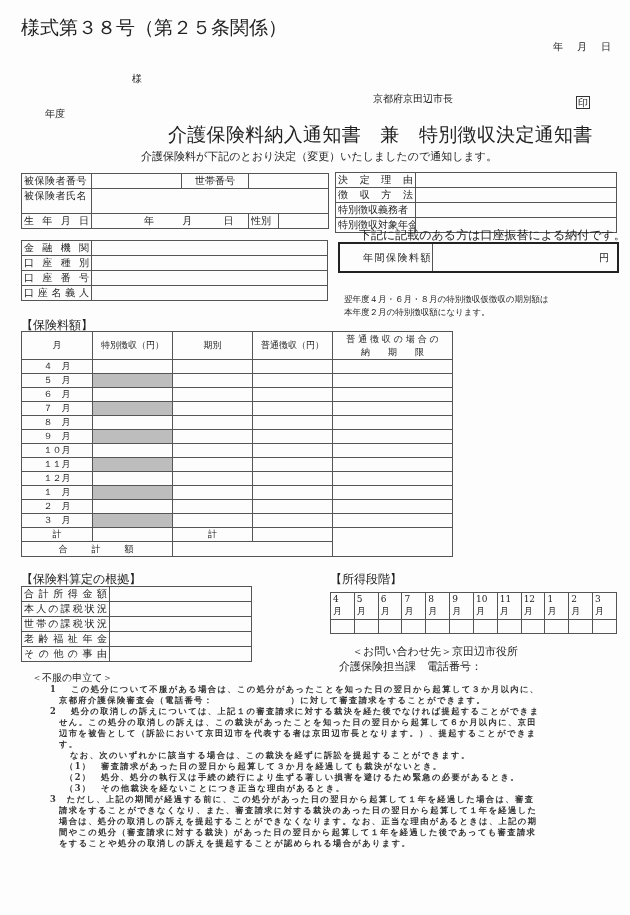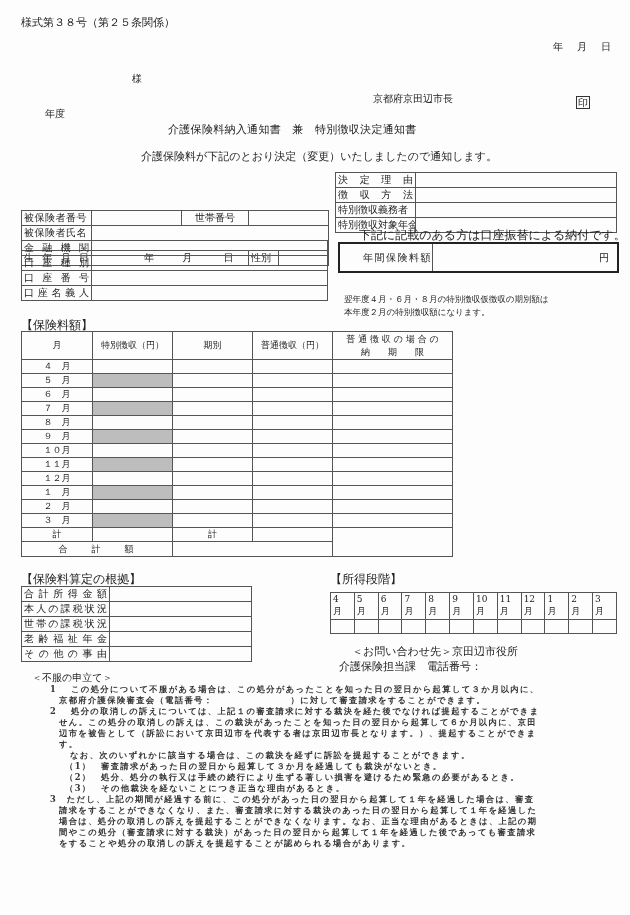--- a/index.html
+++ b/index.html
@@ -3,21 +3,21 @@
 <meta charset="utf-8">
 <style>
   html,body{margin:0;padding:0;background:#fdfdfd;}
   body{width:630px;height:915px;position:relative;overflow:hidden;
        font-family:"DejaVu Serif","Liberation Serif",serif;color:#222;}
   .abs{position:absolute;}
   .t9{font-size:9px;}
   .t10{font-size:10px;}
   .t11{font-size:11px;}
   .t12{font-size:12px;}
-  .t13{font-size:11px;}
+  .t13{font-size:19px;}
   table{border-collapse:collapse;position:absolute;table-layout:fixed;}
   td,th{border:1px solid #555;padding:0 2px;font-weight:normal;white-space:nowrap;overflow:hidden;}
   .lbl{letter-spacing:0.5px;}
   .spread{text-align:justify;text-align-last:justify;}
   .center{text-align:center;}
   .shade{background:#bdbdbd;}
   .seal{border:1px solid #333;padding:0 1px;font-size:10px;line-height:13px;}
   .notes{font-size:8.3px;line-height:11px;letter-spacing:1.35px;color:#333;}
   .notes div{white-space:nowrap;font-weight:bold;}
 </style>
@@ -26,21 +26,21 @@
 
 <div class="abs t13" style="left:21px;top:15px;">様式第３８号（第２５条関係）</div>
 <div class="abs t10" style="left:553px;top:40px;letter-spacing:2px;">年　月　日</div>
 <div class="abs t10" style="left:132px;top:72px;">様</div>
 <div class="abs t10" style="left:45px;top:107px;">年度</div>
 <div class="abs t10" style="left:373px;top:92px;">京都府京田辺市長</div>
 <div class="abs" style="left:576px;top:91px;"><span class="seal">印</span></div>
 <div class="abs t13" style="left:168px;top:122px;letter-spacing:0.3px;">介護保険料納入通知書　兼　特別徴収決定通知書</div>
 <div class="abs t11" style="left:141px;top:149px;">介護保険料が下記のとおり決定（変更）いたしましたので通知します。</div>
 
-<table class="t10" style="left:21px;top:173px;width:307px;margin-top:37px;">
+<table class="t10" style="left:21px;top:173px;width:307px;">
   <colgroup>
       <col style="width:70px">
       <col style="width:90px">
       <col style="width:67px">
       <col style="width:30px">
       <col style="width:50px">
     </colgroup>
   <tbody>
       <tr style="height:14px">
     <td class="lbl">被保険者番号</td>

